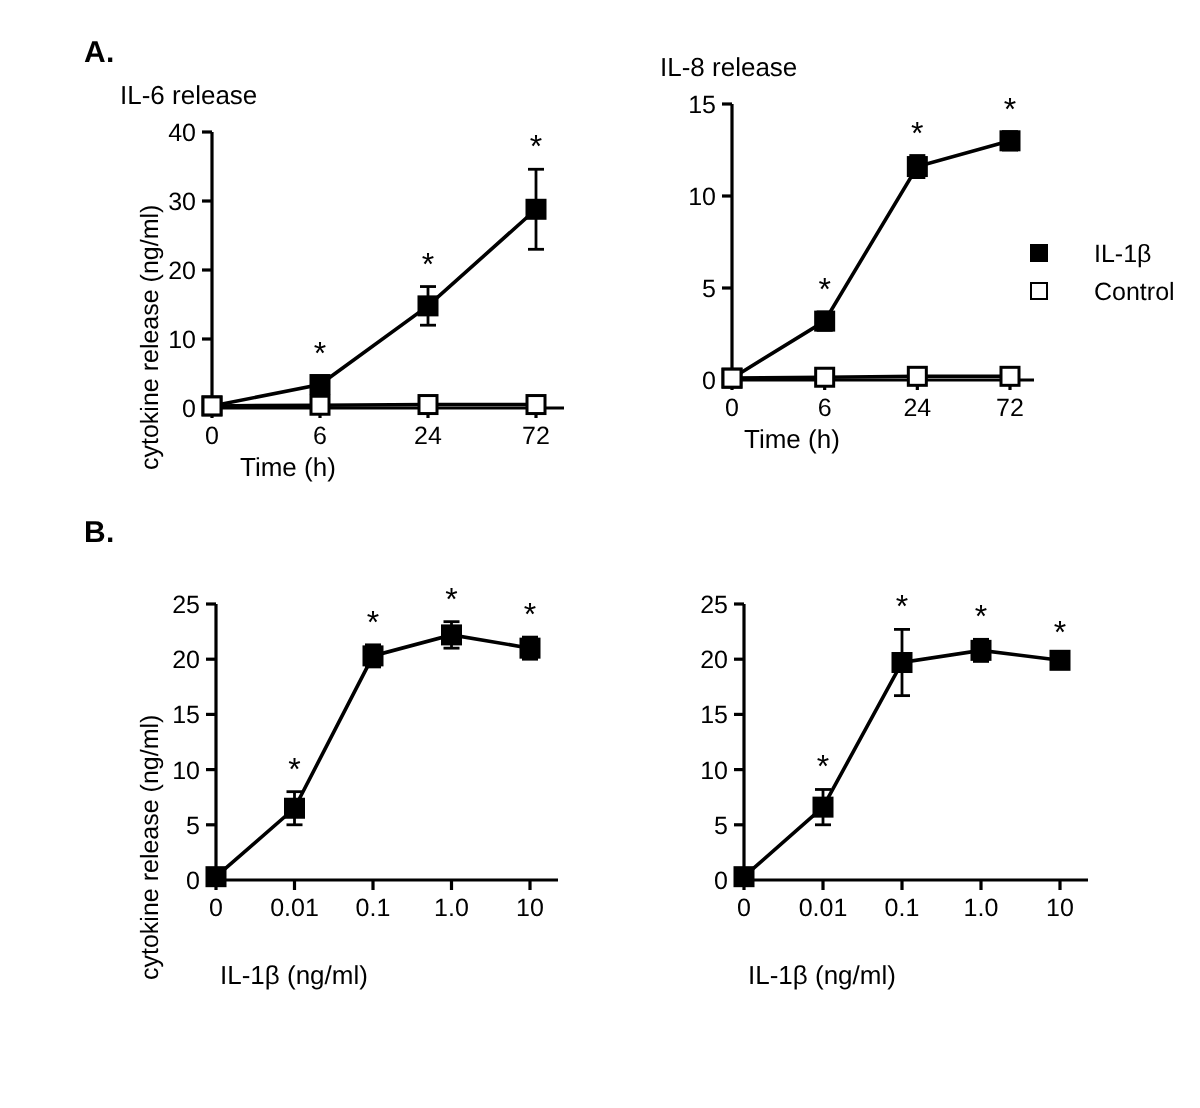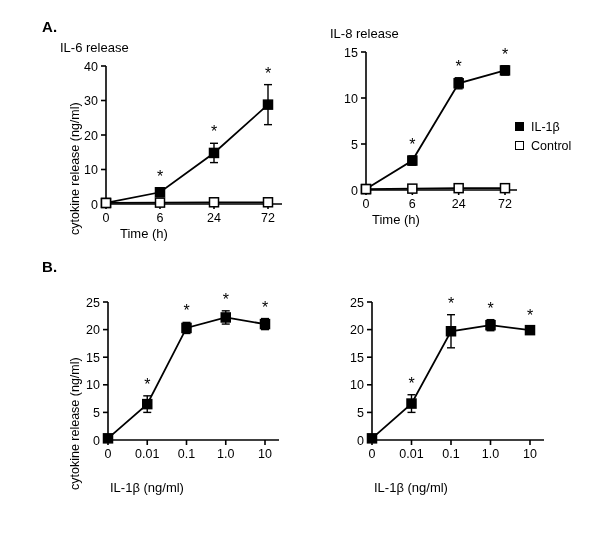--- a/index.html
+++ b/index.html
@@ -63,21 +63,21 @@
   }
   .legend-swatch {
     width: 9px;
     height: 9px;
     border: 1.4px solid #000;
     margin-right: 7px;
     box-sizing: border-box;
   }
   .legend-swatch.filled { background: #000; }
   .legend-swatch.open { background: #fff; }
-  .legend-text { white-space: nowrap; }
+  .legend-text { white-space: nowrap; margin-left: 16px; }
   svg { display: block; }
   text { font-family: "Liberation Sans", sans-serif; }
 </style>
 </head>
 <body>
 
 <div class="figure">
 
   <div class="panel-label" style="left:42px; top:18px;">A.</div>
 

